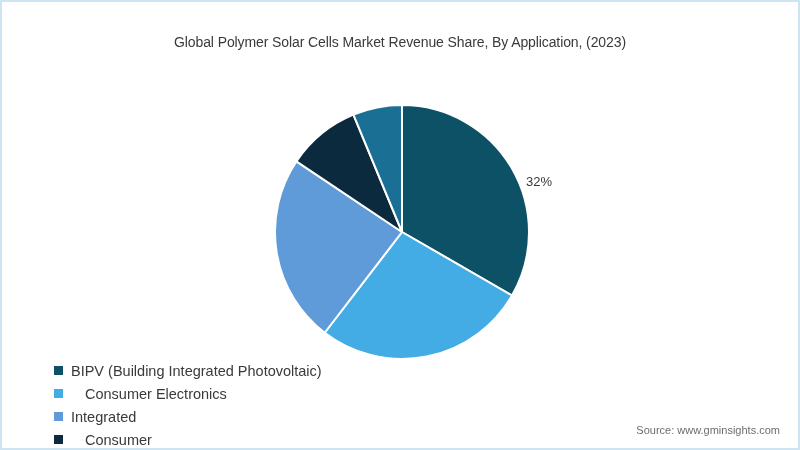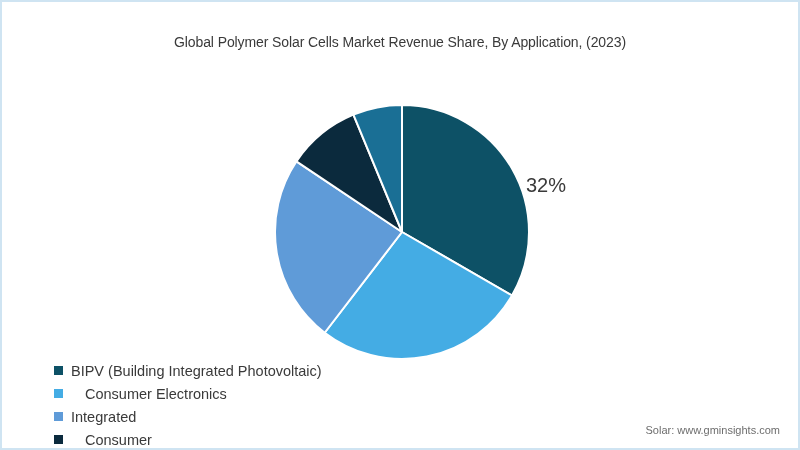--- a/index.html
+++ b/index.html
@@ -29,21 +29,21 @@
   #pie-wrap {
     position:absolute;
     left:272px; top:102px;
     width:256px; height:256px;
   }
   #pie-svg { display:block; width:256px; height:256px; }
   
   #label-bipv {
     position:absolute;
     left:524px; top:172px;
-    font-size:20px;
+    font-size:13px;
     color:#3a3a3a;
     white-space:nowrap;
   }
   
   #legend {
     position:absolute;
     left:52px; top:357px;
     width:640px;
     display:flex;
     flex-wrap:wrap;
@@ -111,15 +111,15 @@
       </div>
       <div class="legend-item col-right">
         <span class="legend-swatch" style="background: rgb(11, 42, 61);"></span>
         <span>Consumer</span>
       </div>
       <div class="legend-item col-left">
         <span class="legend-swatch" style="background: rgb(26, 111, 149);"></span>
       </div>
     </div>
 
-  <div id="source-text">Solar: www.gminsights.com</div>
+  <div id="source-text">Source: www.gminsights.com</div>
 
 </div>
 
 </body></html>

